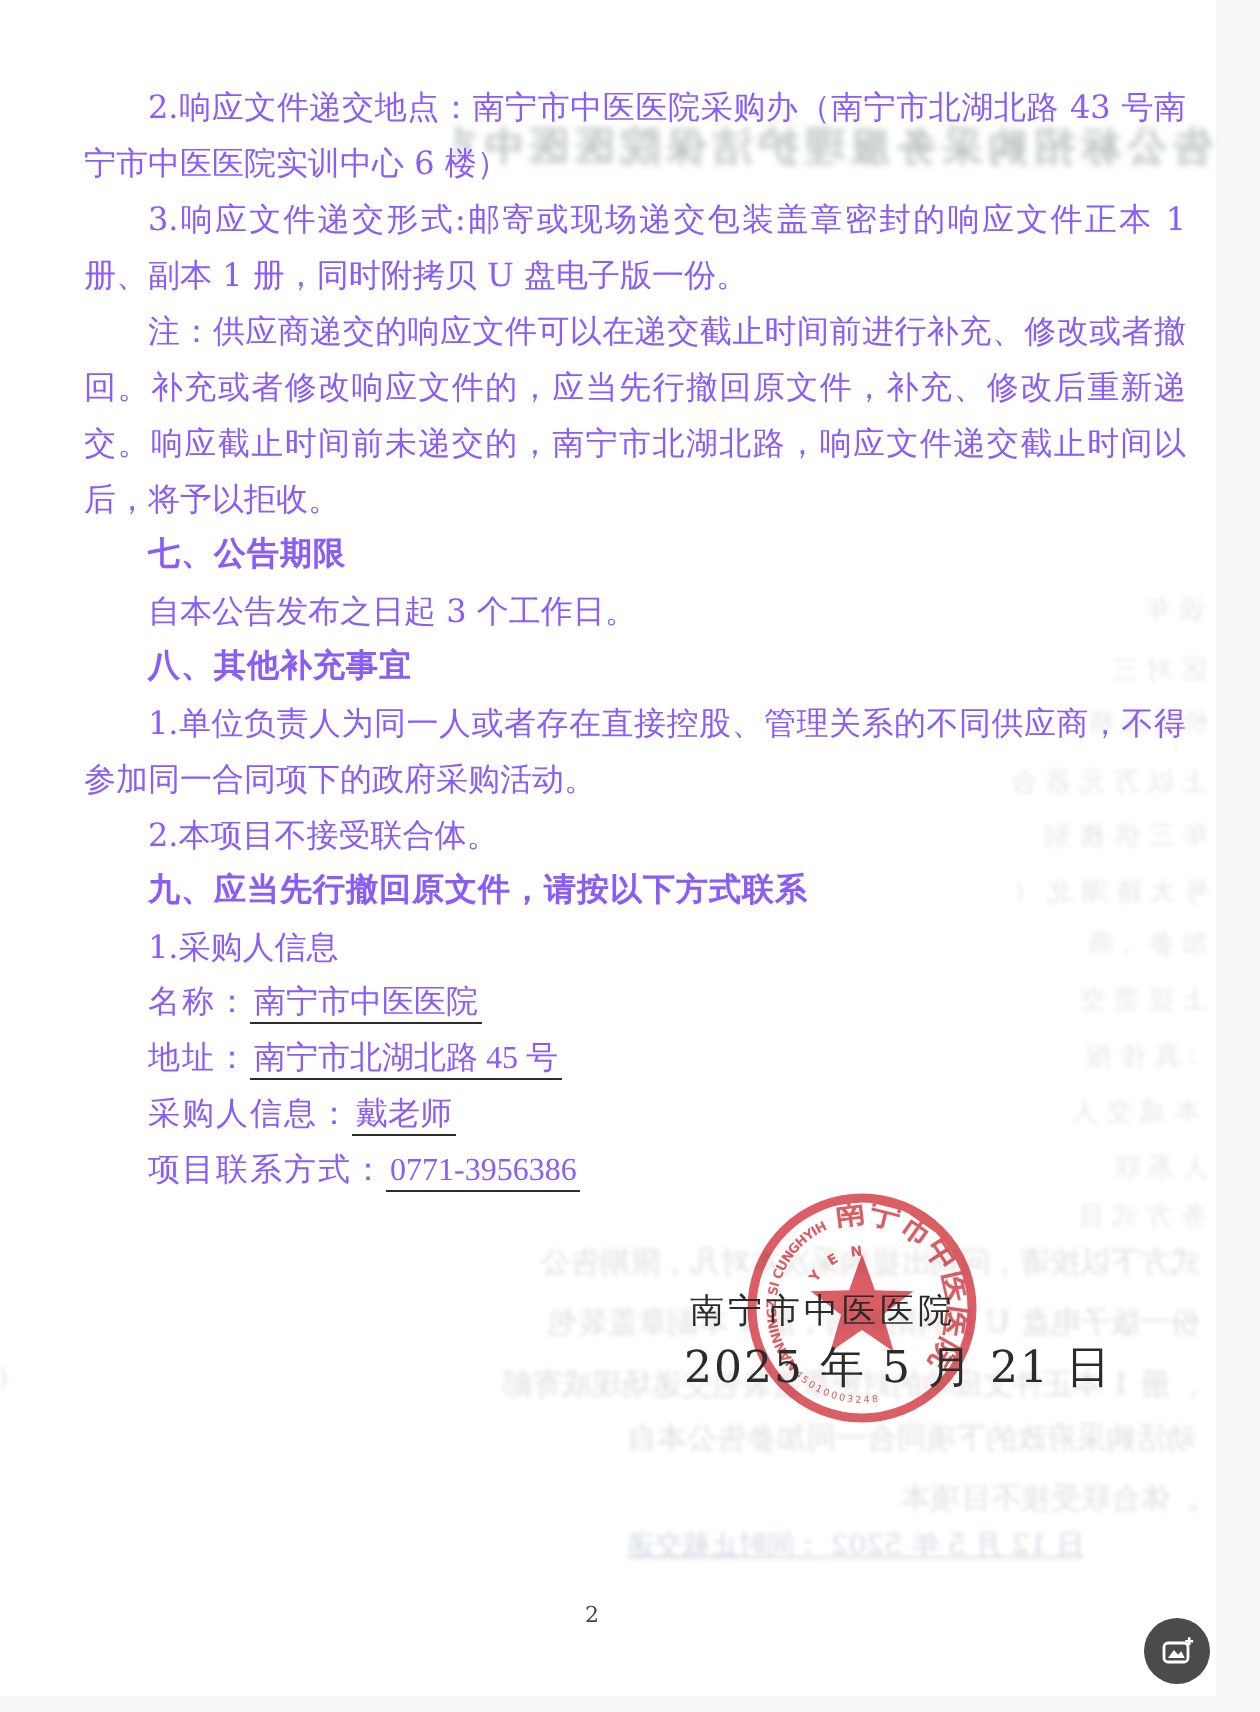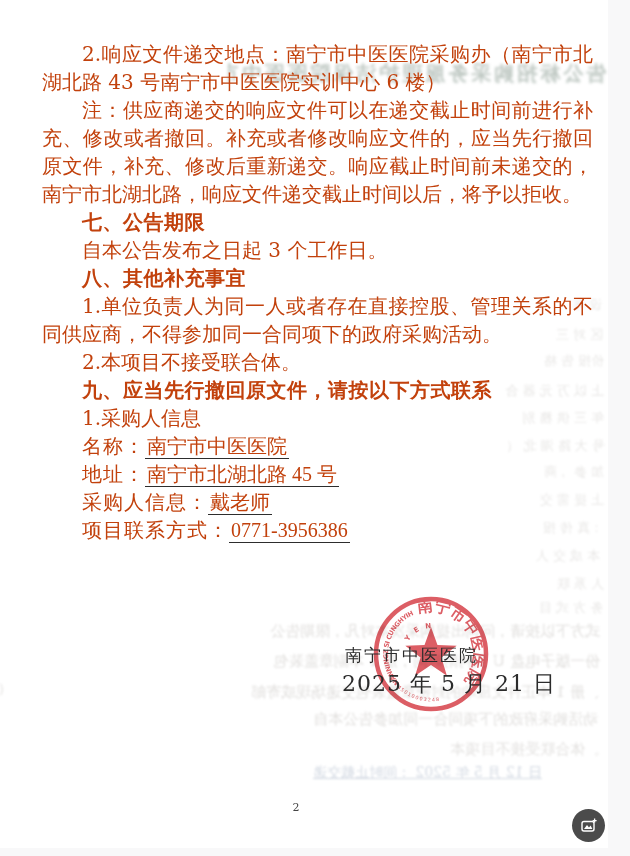--- a/index.html
+++ b/index.html
@@ -41,21 +41,21 @@
   .bleed:nth-child(15){left:66px;top:652px;width:534px;font-size:15px;opacity:.3;}
   .bleed:nth-child(16){left:54px;top:683px;width:546px;font-size:15px;opacity:.3;}
   .bleed:nth-child(17){left:184px;top:710px;width:414px;font-size:15px;opacity:.3;}
   .bleed:nth-child(18){left:270px;top:740px;width:330px;font-size:15px;opacity:.28;}
   .bleed:nth-child(19){left:146px;top:764px;width:396px;font-size:14px;opacity:.34;
     color:#7e90ab;text-decoration:underline;}
   .bleed:nth-child(20){left:-2px;top:680px;width:14px;font-size:14px;opacity:.3;}
   
   .content{
     position:absolute;left:42px;top:40px;width:551px;
-    font-size:20px;line-height:28px;color:#c2410c;
+    font-size:16px;line-height:28px;color:#8b5cf6;
     text-align:justify;
   }
   .content p{margin:0;text-indent:2em;}
   .content .hd{
     margin:0;text-indent:2em;font-weight:bold;
     font-family:"Liberation Sans","DejaVu Sans",sans-serif;
     letter-spacing:.5px;
   }
   .contact{margin-left:2em;line-height:28px;font-family:Liberation Serif, serif;}
   .contact .lbl{letter-spacing:1px;}
@@ -110,20 +110,21 @@
     <div class="bleed">份一版子电盘 U 贝拷附时同，册 1 本副章盖装包</div>
     <div class="bleed">、册 1 本正件文应响的封密章盖装包交递场现或寄邮</div>
     <div class="bleed">动活购采府政的下项同合一同加参告公本自</div>
     <div class="bleed">。体合联受接不目项本</div>
     <div class="bleed">日 12 月 5 年 5202 ：间时止截交递</div>
     <div class="bleed">（</div>
   </div>
 
   <div class="content">
     <p>2.响应文件递交地点：南宁市中医医院采购办（南宁市北湖北路 43 号南宁市中医医院实训中心 6 楼）</p>
+    <p>3.响应文件递交形式:邮寄或现场递交包装盖章密封的响应文件正本 1 册、副本 1 册，同时附拷贝 U 盘电子版一份。</p>
     <p>注：供应商递交的响应文件可以在递交截止时间前进行补充、修改或者撤回。补充或者修改响应文件的，应当先行撤回原文件，补充、修改后重新递交。响应截止时间前未递交的，南宁市北湖北路，响应文件递交截止时间以后，将予以拒收。</p>
     <p class="hd">七、公告期限</p>
     <p>自本公告发布之日起 3 个工作日。</p>
     <p class="hd">八、其他补充事宜</p>
     <p>1.单位负责人为同一人或者存在直接控股、管理关系的不同供应商，不得参加同一合同项下的政府采购活动。</p>
     <p>2.本项目不接受联合体。</p>
     <p class="hd">九、应当先行撤回原文件，请按以下方式联系</p>
     <p>1.采购人信息</p>
 
     <div class="contact">

